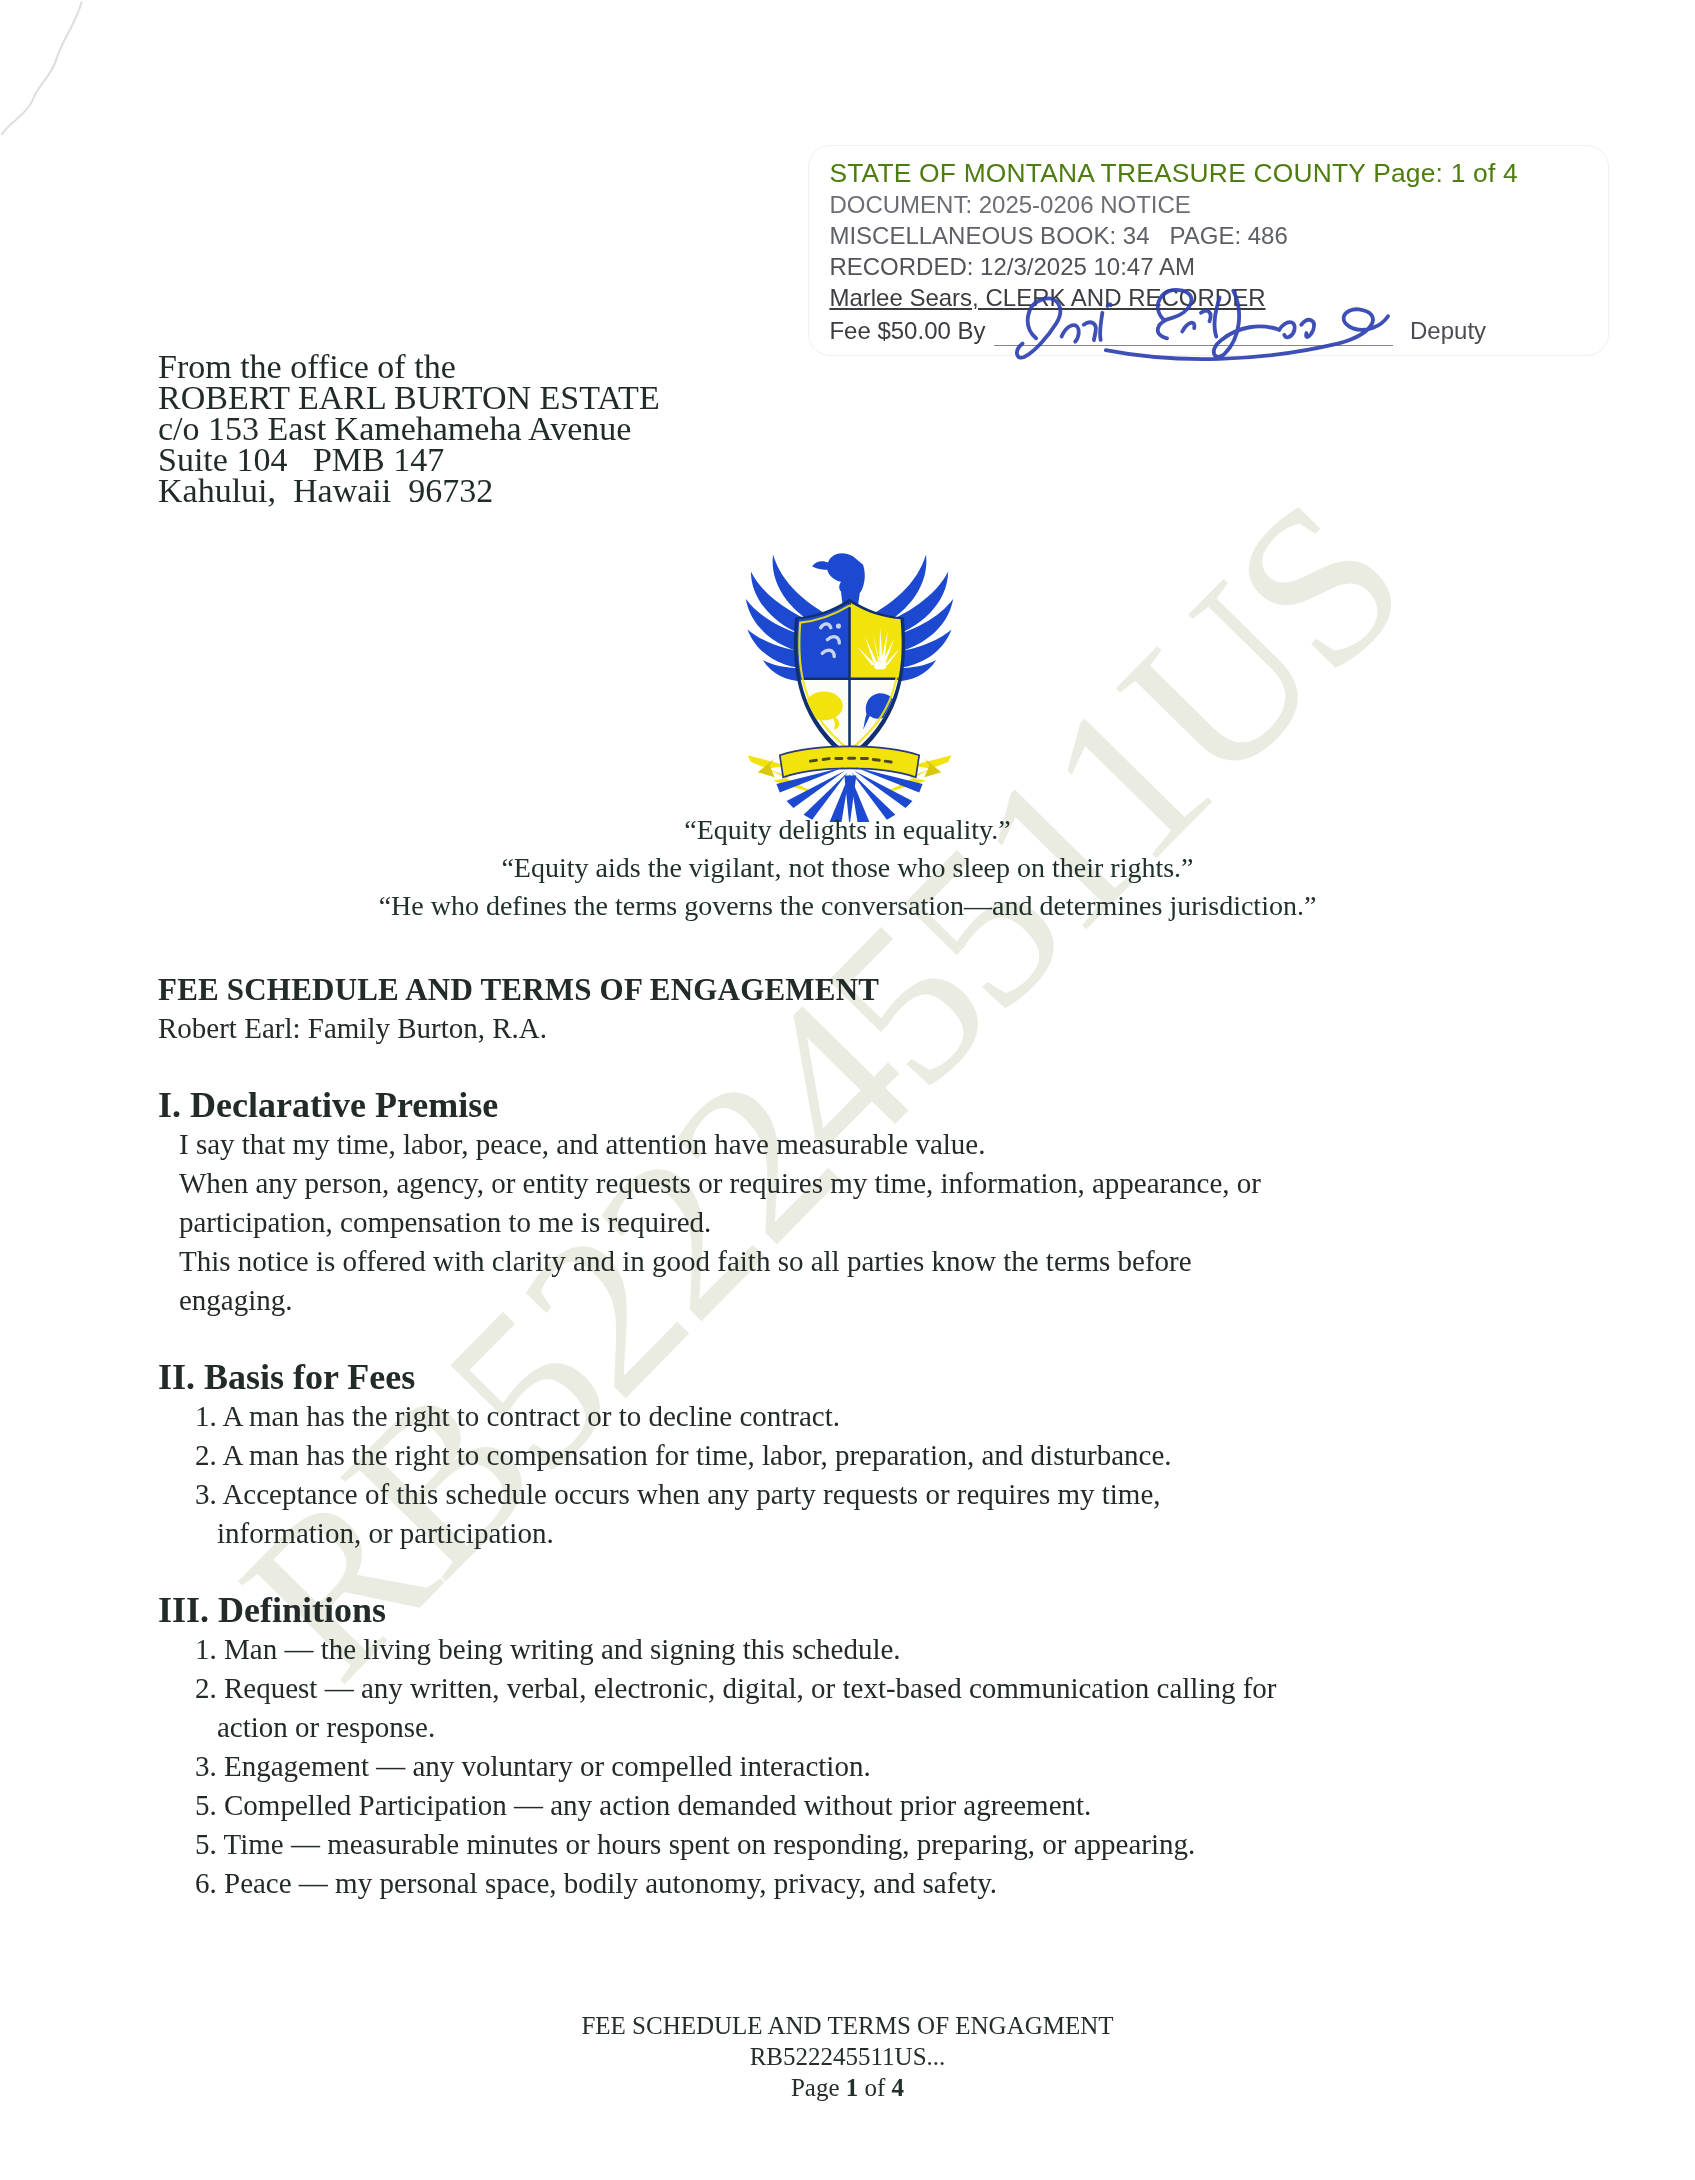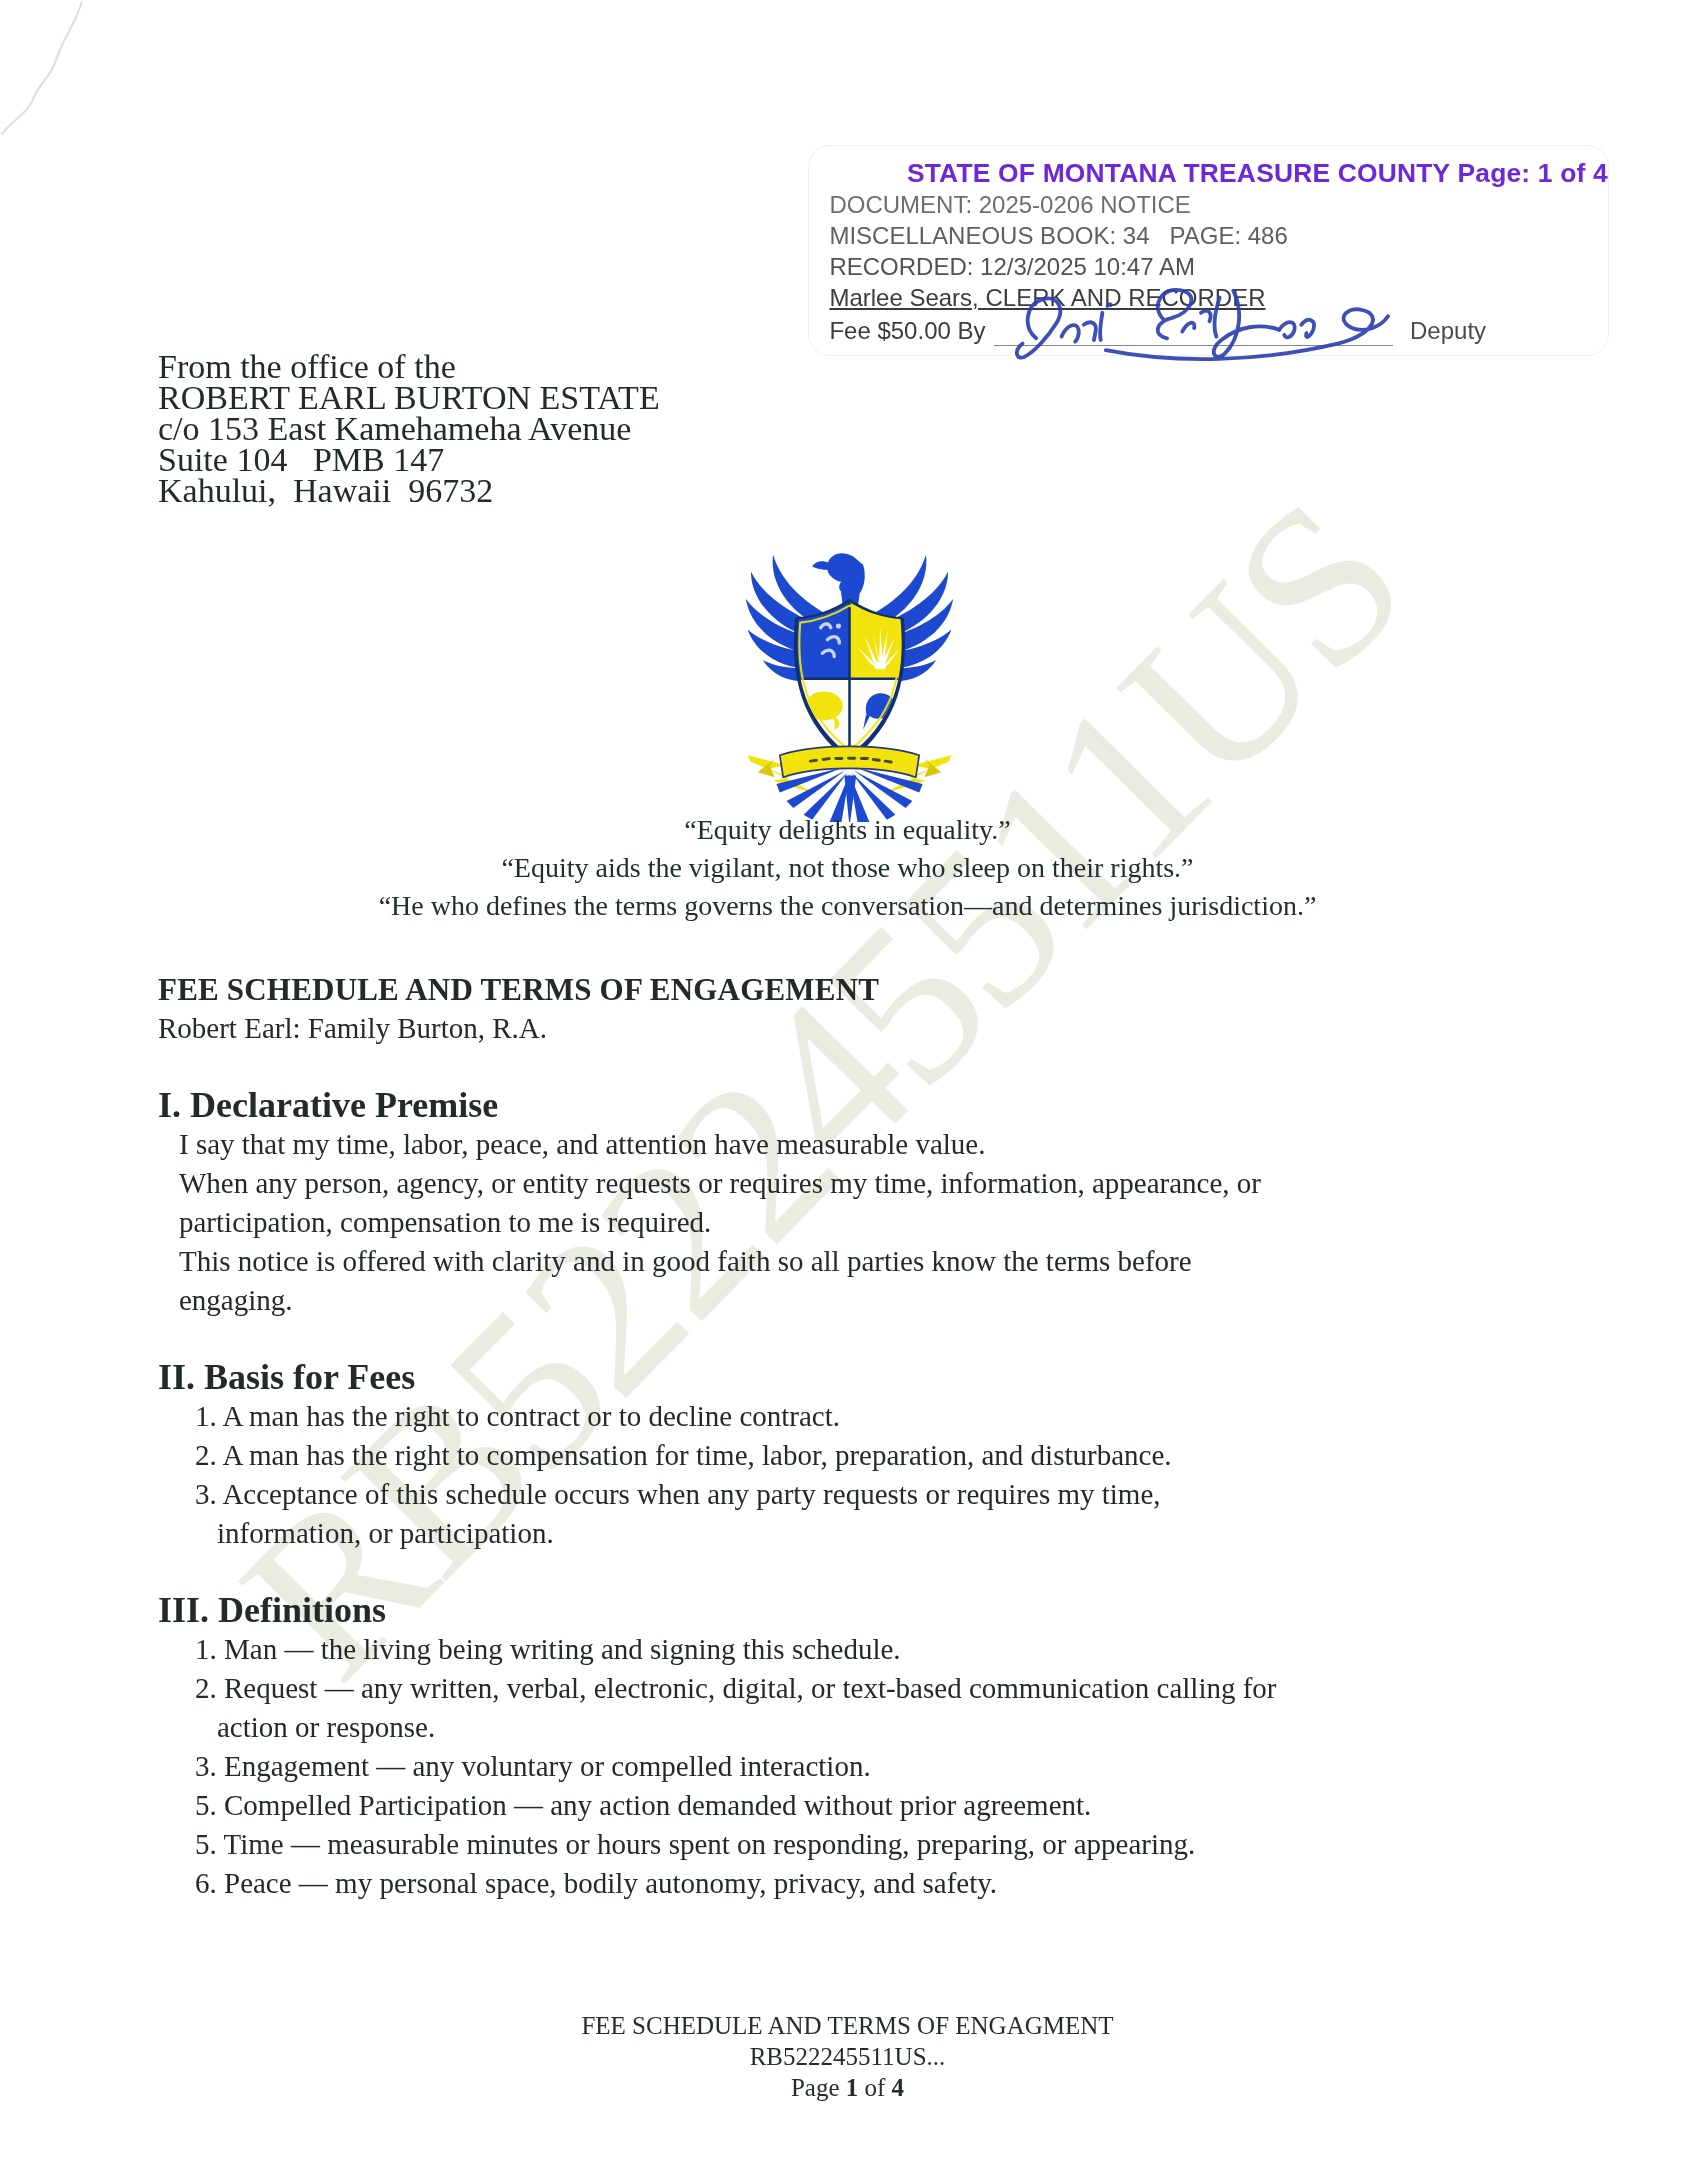--- a/index.html
+++ b/index.html
@@ -13,21 +13,21 @@
   .watermark{position:absolute;left:822px;top:1090px;z-index:0;white-space:nowrap;
              transform:translate(-50%,-50%) rotate(-45.5deg);
              font-family:"Liberation Serif",serif;font-size:226px;letter-spacing:-5.1px;
              color:rgba(148,162,108,0.20);}
 
   
   .stamp{position:absolute;left:808px;top:145px;width:801px;height:211px;z-index:3;
          background:#fff;border:1.7px solid #f0f0f2;border-radius:22px;box-sizing:border-box;
          padding:12px 0 0 20.4px;font-family:"Liberation Sans","DejaVu Sans",sans-serif;
          font-size:24px;line-height:31px;}
-  .st1{font-weight:bold;font-size:26.4px;color:#6d28d9;letter-spacing:0.2px;text-align:right;}
+  .st1{font-weight:normal;font-size:26.4px;color:#4d7c0f;letter-spacing:0.2px;}
   .st2{color:#6b6e74;}
   .st3{color:#5d6066;white-space:pre;}
   .st4{color:#505257;}
   .st5{color:#3a3c40;text-decoration:underline;}
   .fee-row{display:flex;align-items:flex-end;color:#3a3c40;width:733px;margin-top:1.7px;}
   .sig-line{flex:0 0 399px;margin-left:8.5px;border-bottom:1.7px solid rgba(90,92,100,.75);height:25.6px;}
   .deputy{margin-left:17px;color:#4a4c52;}
   .sig{position:absolute;left:196px;top:126px;}
 
   

